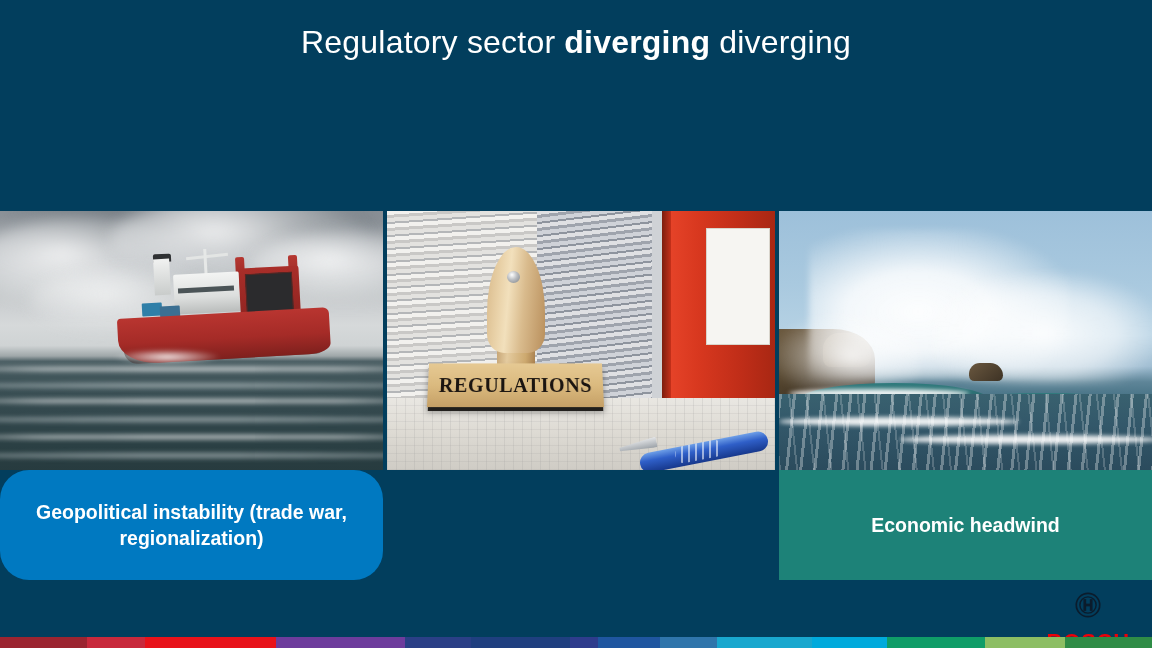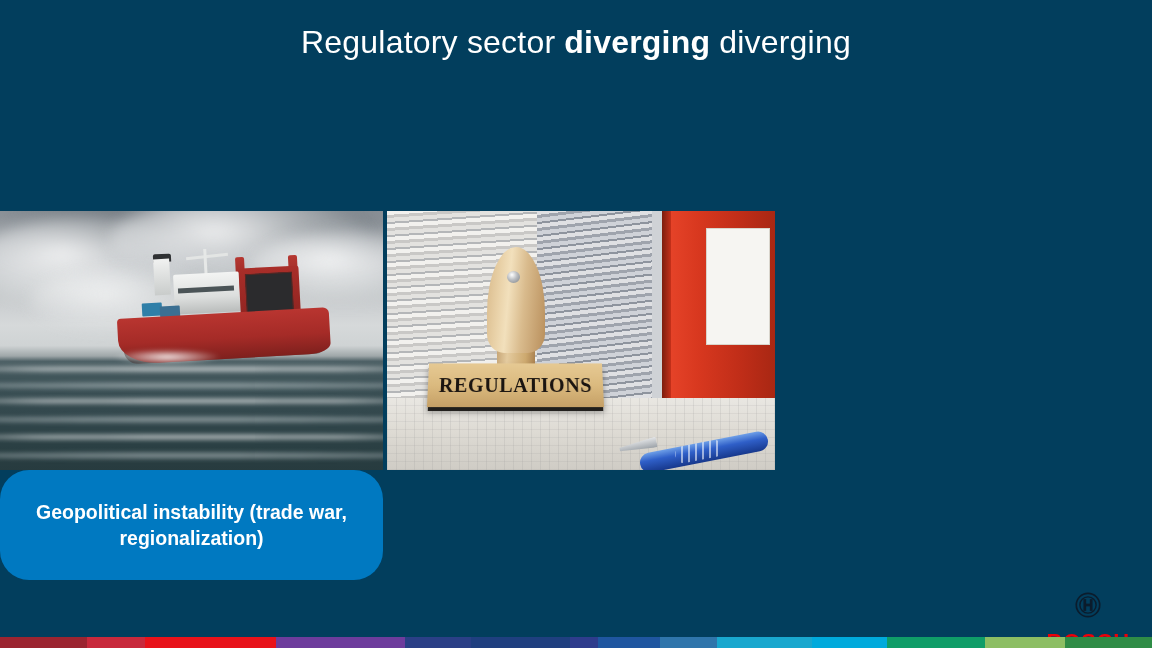--- a/index.html
+++ b/index.html
@@ -367,20 +367,40 @@
         <div class="stamp-base-dark"></div>
         <div class="stamp-base"></div>
         <div class="stamp-text">REGULATIONS</div>
 
         <div class="pen"></div>
         <div class="pen-grip"></div>
         <div class="pen-tip"></div>
       </div>
     </div>
 
+    <div class="col col-2">
+      <div class="photo">
+        <div class="wave-sky"></div>
+        <div class="rocks"></div>
+        <div class="rock2"></div>
+        <div class="spray-main"></div>
+        <div class="spray-b"></div>
+        <div class="spray-c"></div>
+        <div class="rock3"></div>
+        <div class="swell sw1"></div>
+        <div class="swell sw2"></div>
+        <div class="foam-line" style="left:10px;top:178px;width:180px;"></div>
+        <div class="foam-line" style="left:150px;top:190px;width:210px;"></div>
+        <div class="sea-lower"></div>
+        <div class="sea-texture"></div>
+        <div class="foam-line" style="left:0px;top:206px;width:240px;"></div>
+        <div class="foam-line" style="left:120px;top:224px;width:260px;"></div>
+      </div>
+      <div class="caption cap-2" style="background: rgb(29, 130, 120);">Economic headwind</div>
+    </div>
   </div>
 
   <div class="footer-band">
     <div class="bosch-logo">
       <svg class="bosch-mark" viewBox="0 0 40 40">
         <circle cx="20" cy="20" r="18" fill="none" stroke="#0b1c2c" stroke-width="2.6"></circle>
         <circle cx="20" cy="20" r="12.5" fill="none" stroke="#0b1c2c" stroke-width="2.2"></circle>
         <rect x="13" y="11" width="4.2" height="18" fill="#0b1c2c"></rect>
         <rect x="22.8" y="11" width="4.2" height="18" fill="#0b1c2c"></rect>
         <rect x="16" y="17.9" width="8" height="4.2" fill="#0b1c2c"></rect>

